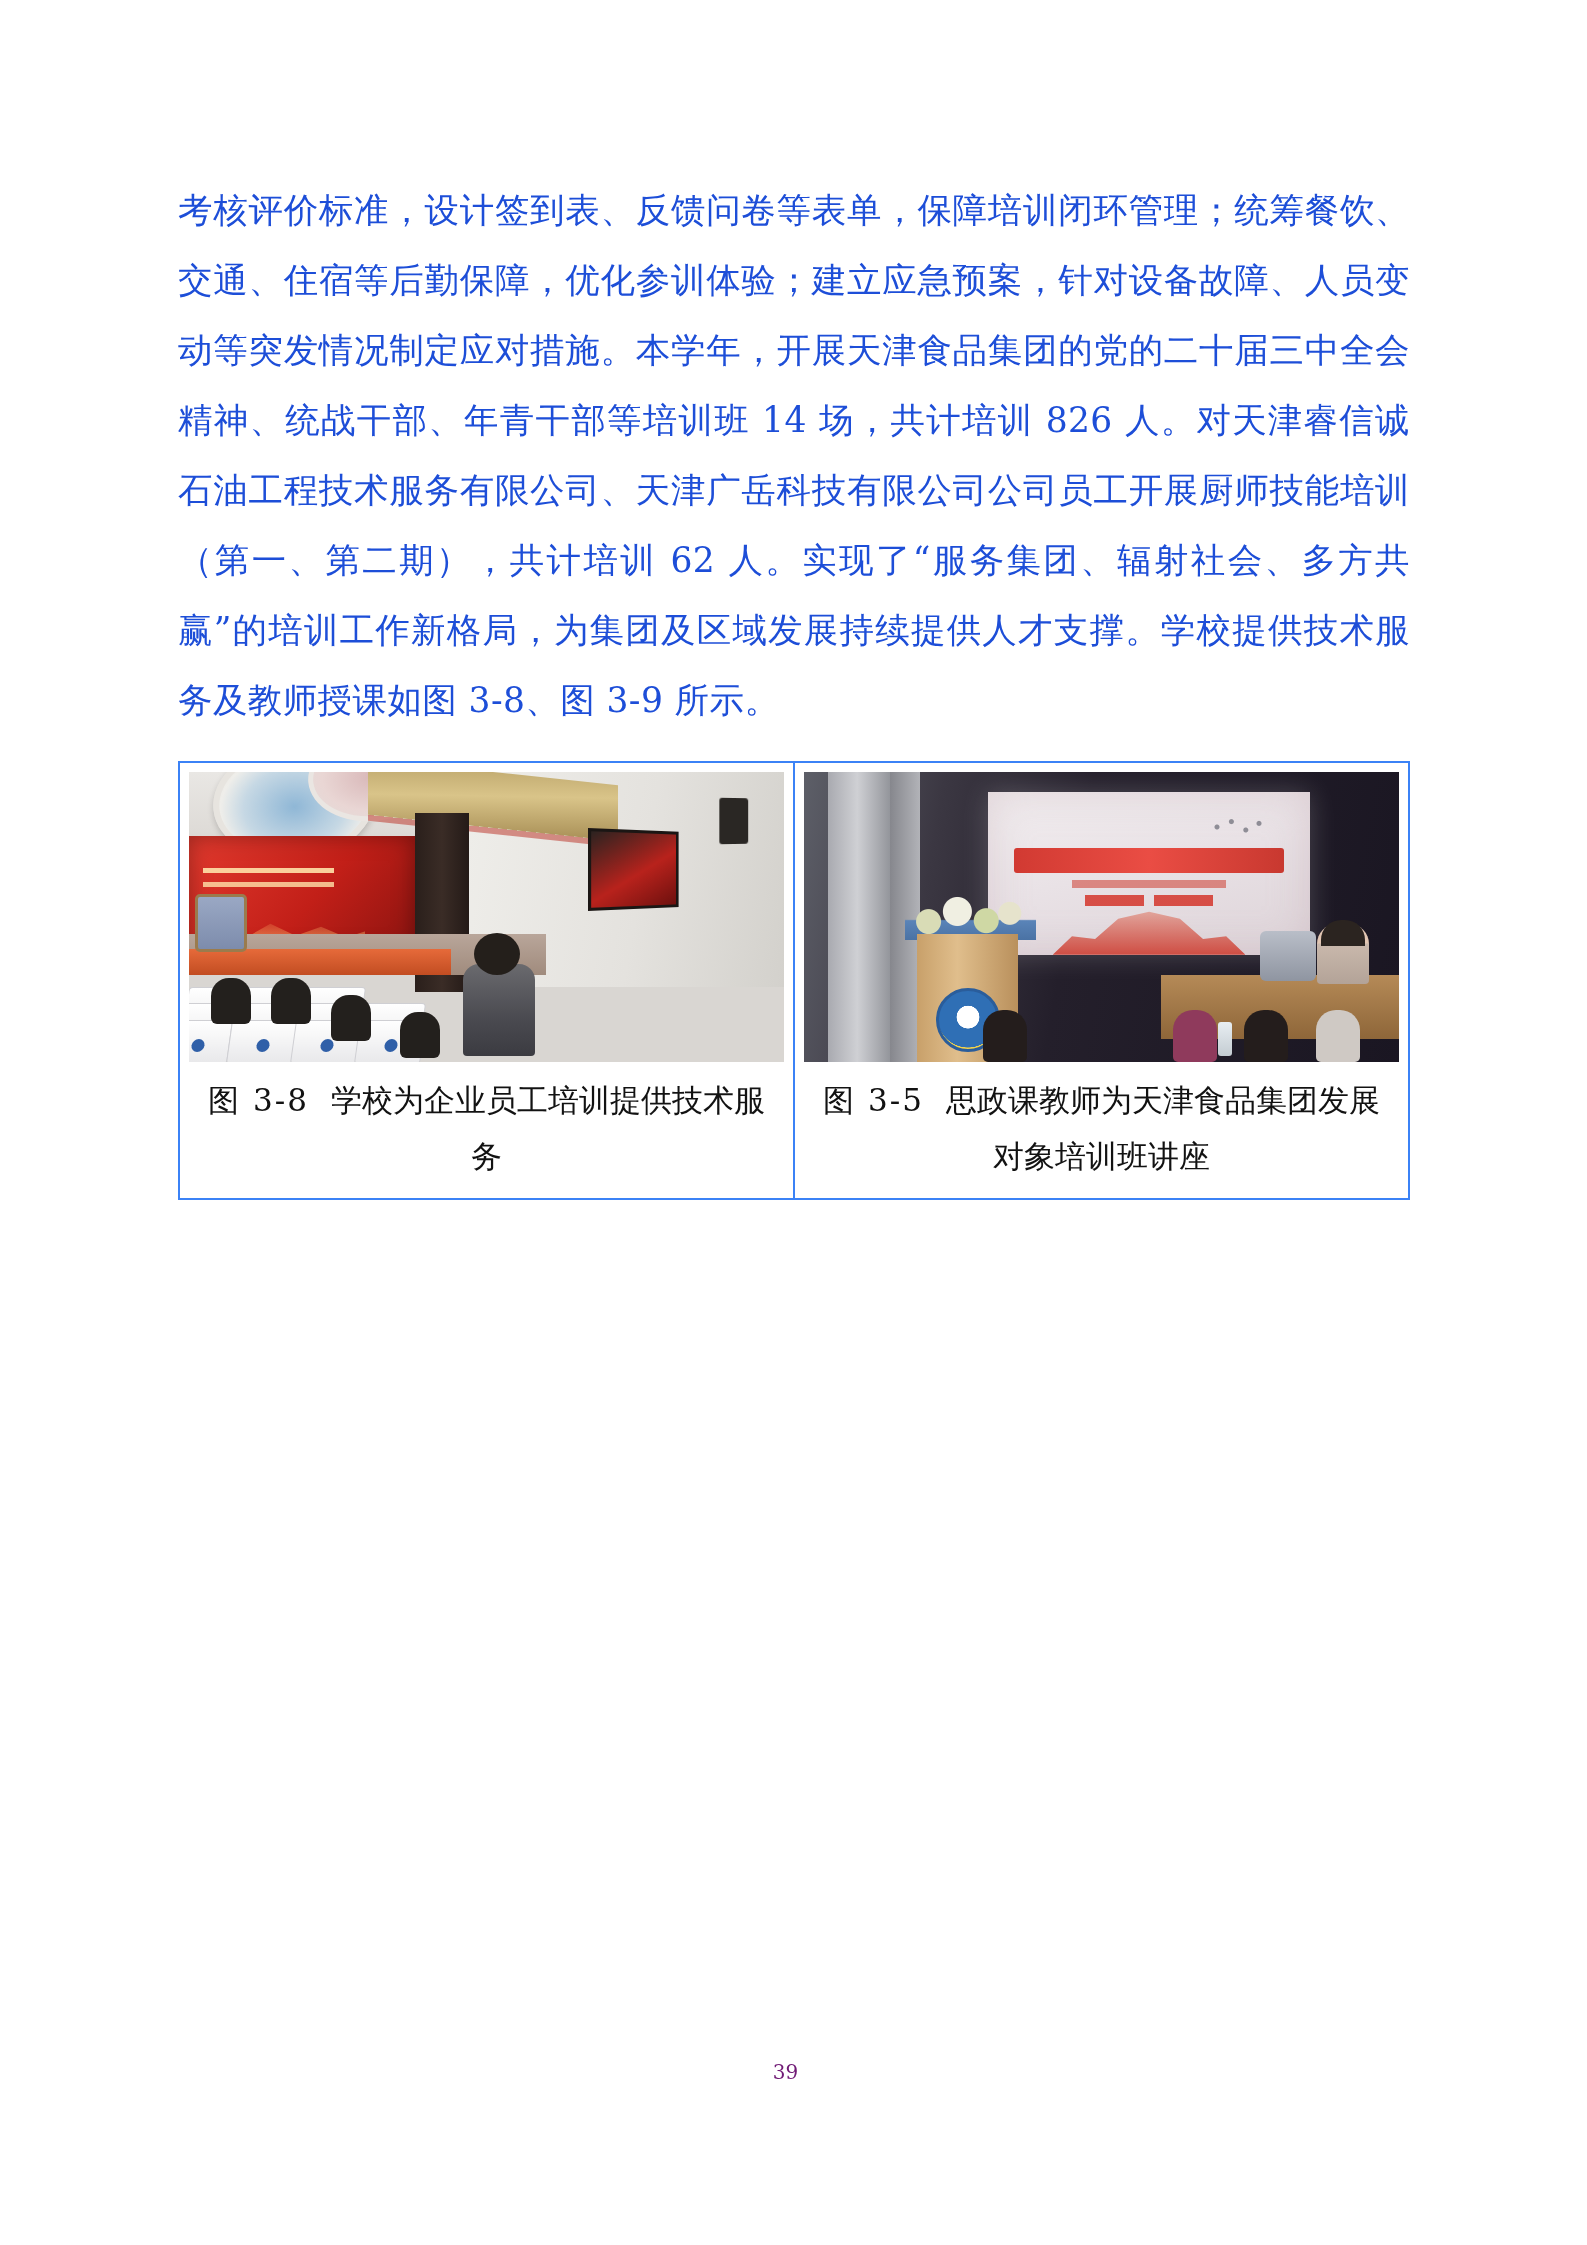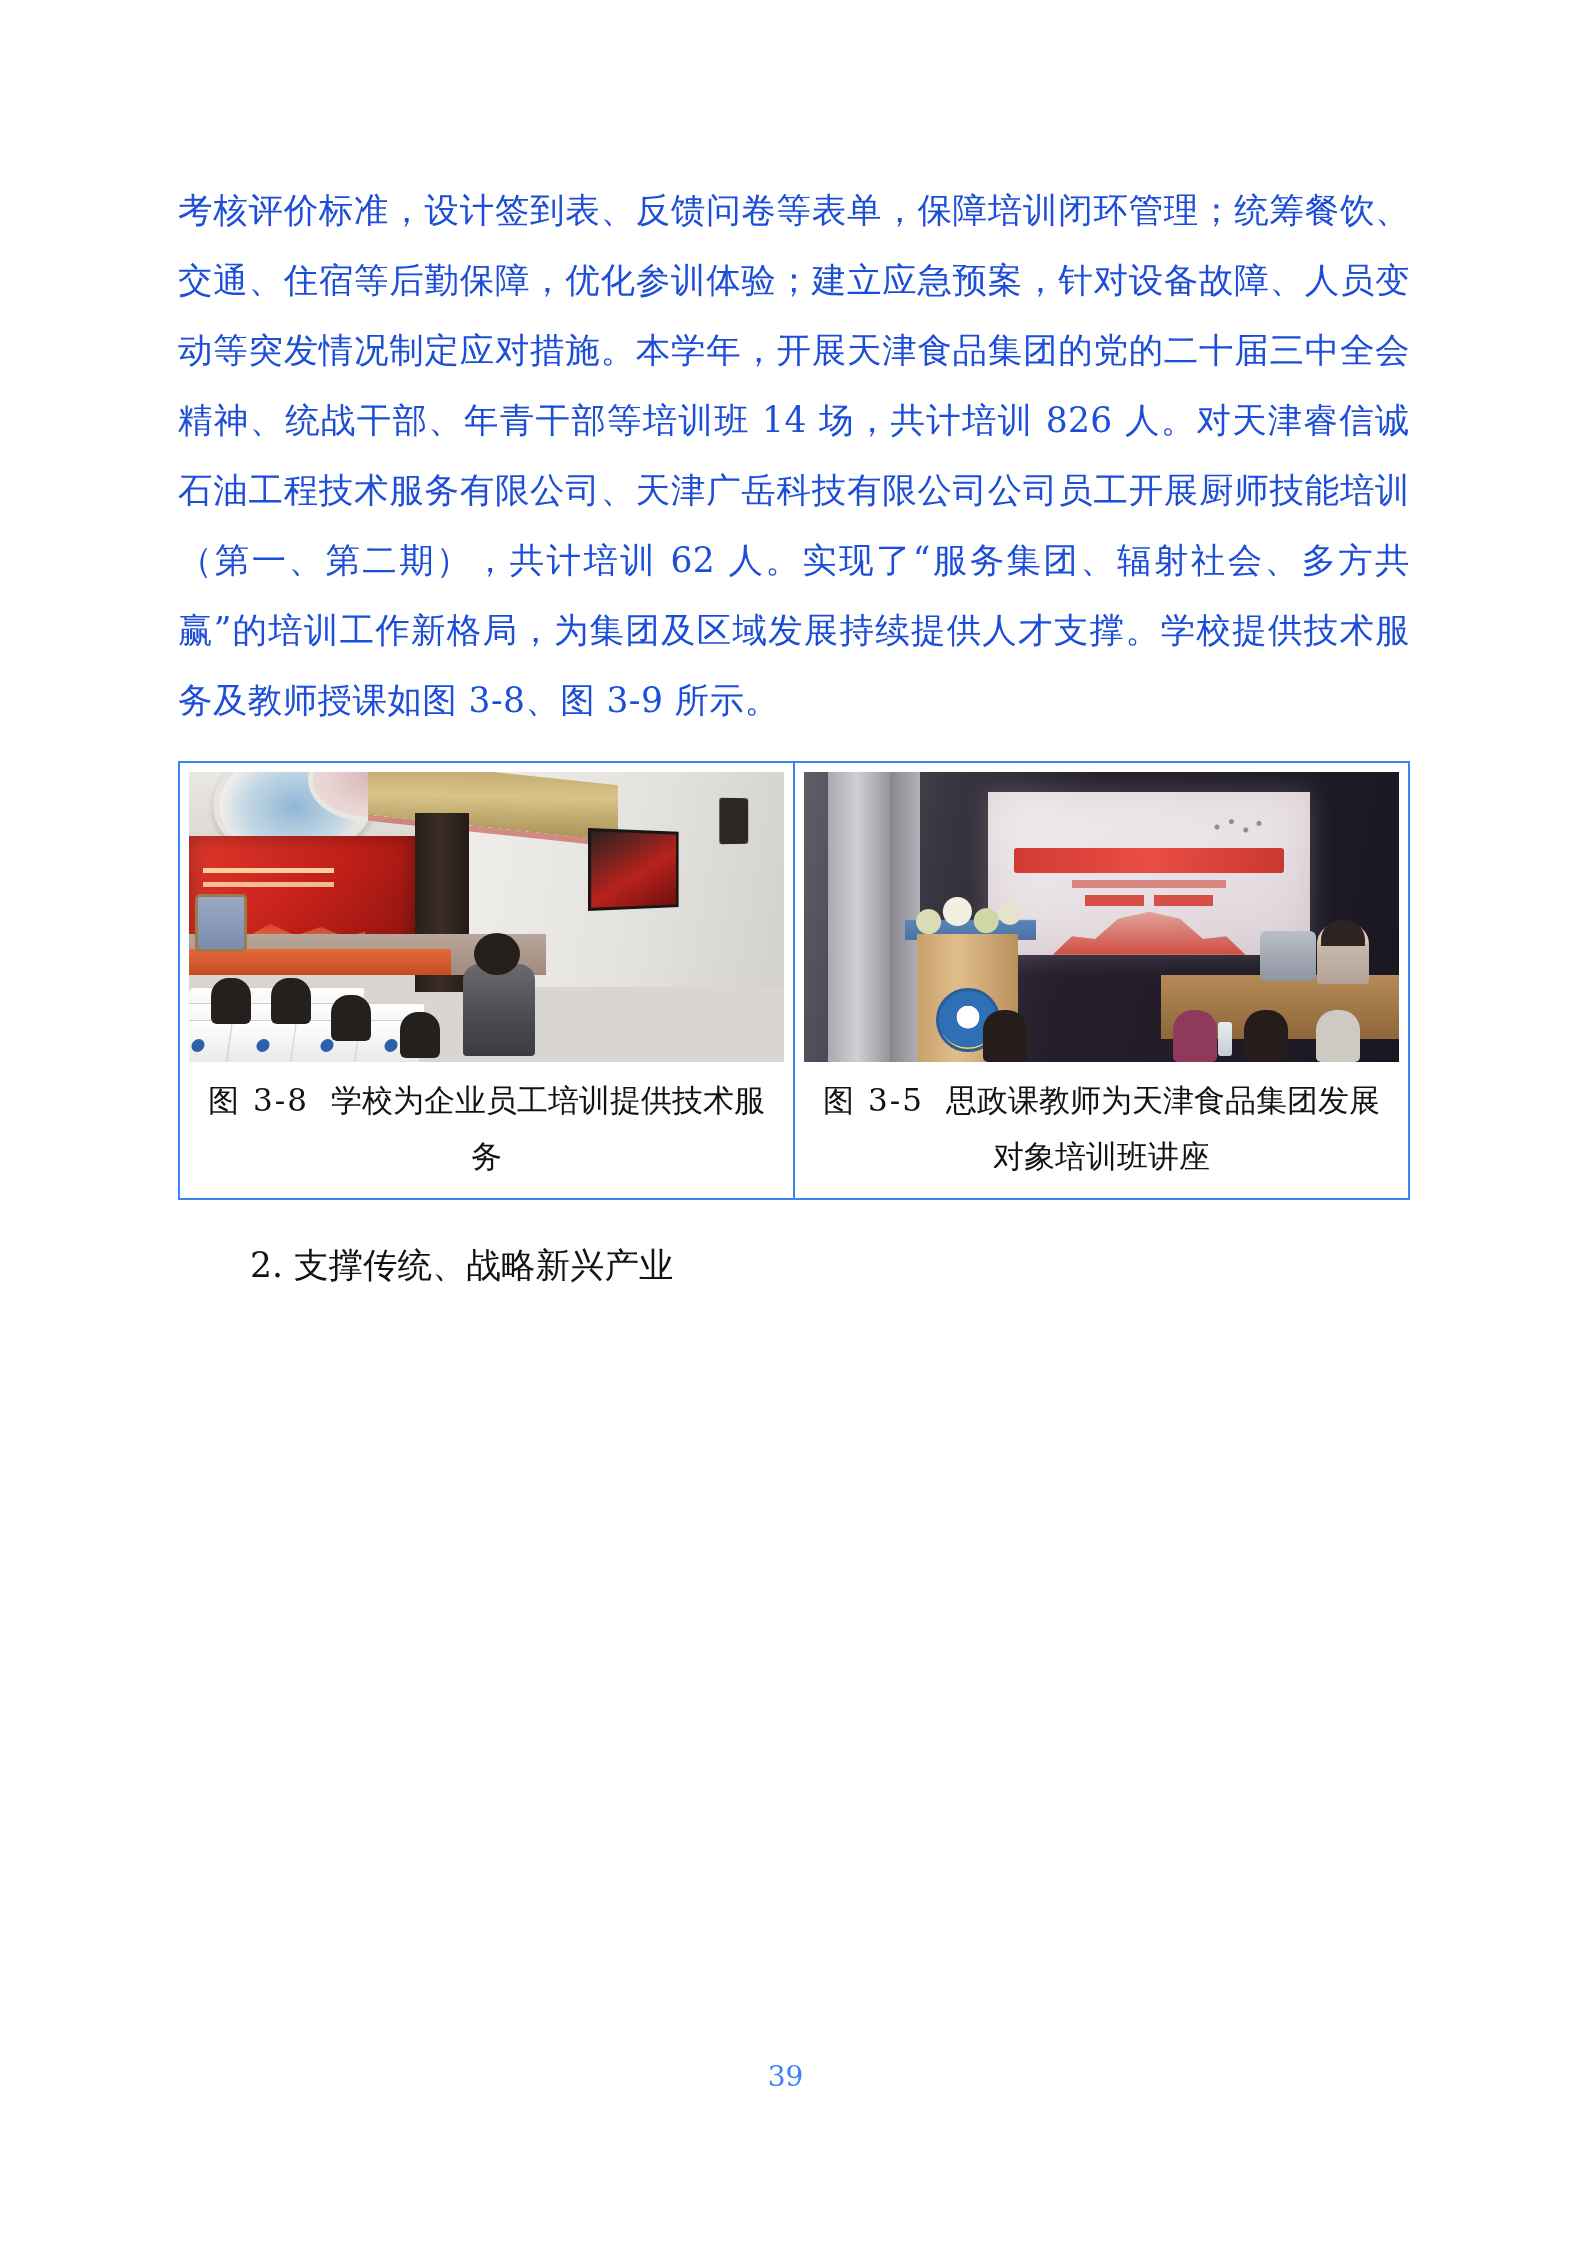--- a/index.html
+++ b/index.html
@@ -333,22 +333,22 @@
     background: linear-gradient(180deg,#e8eef2,#c4ccd2);
   }
 
   
   .pagenum {
     position: absolute;
     left: 0; right: 16px;
     top: 2060px;
     text-align: center;
     font-family: "DejaVu Serif", serif;
-    font-size: 28px;
-    color: #3b82f6;
+    font-size: 20px;
+    color: #701a75;
   }
 </style>
 </head>
 <body>
 
 <div class="page">
 
   <div class="content">
 
     <p class="para">考核评价标准，设计签到表、反馈问卷等表单，保障培训闭环管理；统筹餐饮、交通、住宿等后勤保障，优化参训体验；建立应急预案，针对设备故障、人员变动等突发情况制定应对措施。本学年，开展天津食品集团的党的二十届三中全会精神、统战干部、年青干部等培训班 14 场，共计培训 826 人。对天津睿信诚石油工程技术服务有限公司、天津广岳科技有限公司公司员工开展厨师技能培训（第一、第二期），共计培训 62 人。实现了“服务集团、辐射社会、多方共赢”的培训工作新格局，为集团及区域发展持续提供人才支撑。学校提供技术服务及教师授课如图 3-8、图 3-9 所示。</p>
@@ -426,21 +426,20 @@
             </div>
             <div class="caption"><span class="num">图 3-5</span><span class="sep"></span><span>思政课教师为天津食品集团发展对象培训班讲座</span></div>
           </div>
         </td>
       </tr>
     </tbody>
       </table>
 
     <div class="gap-m"></div>
 
-    <p class="heading">2. 支撑传统、战略新兴产业</p>
 
     <div class="gap-s"></div>
 
 
 
   </div>
 
   <div class="pagenum">39</div>
 
 </div>

